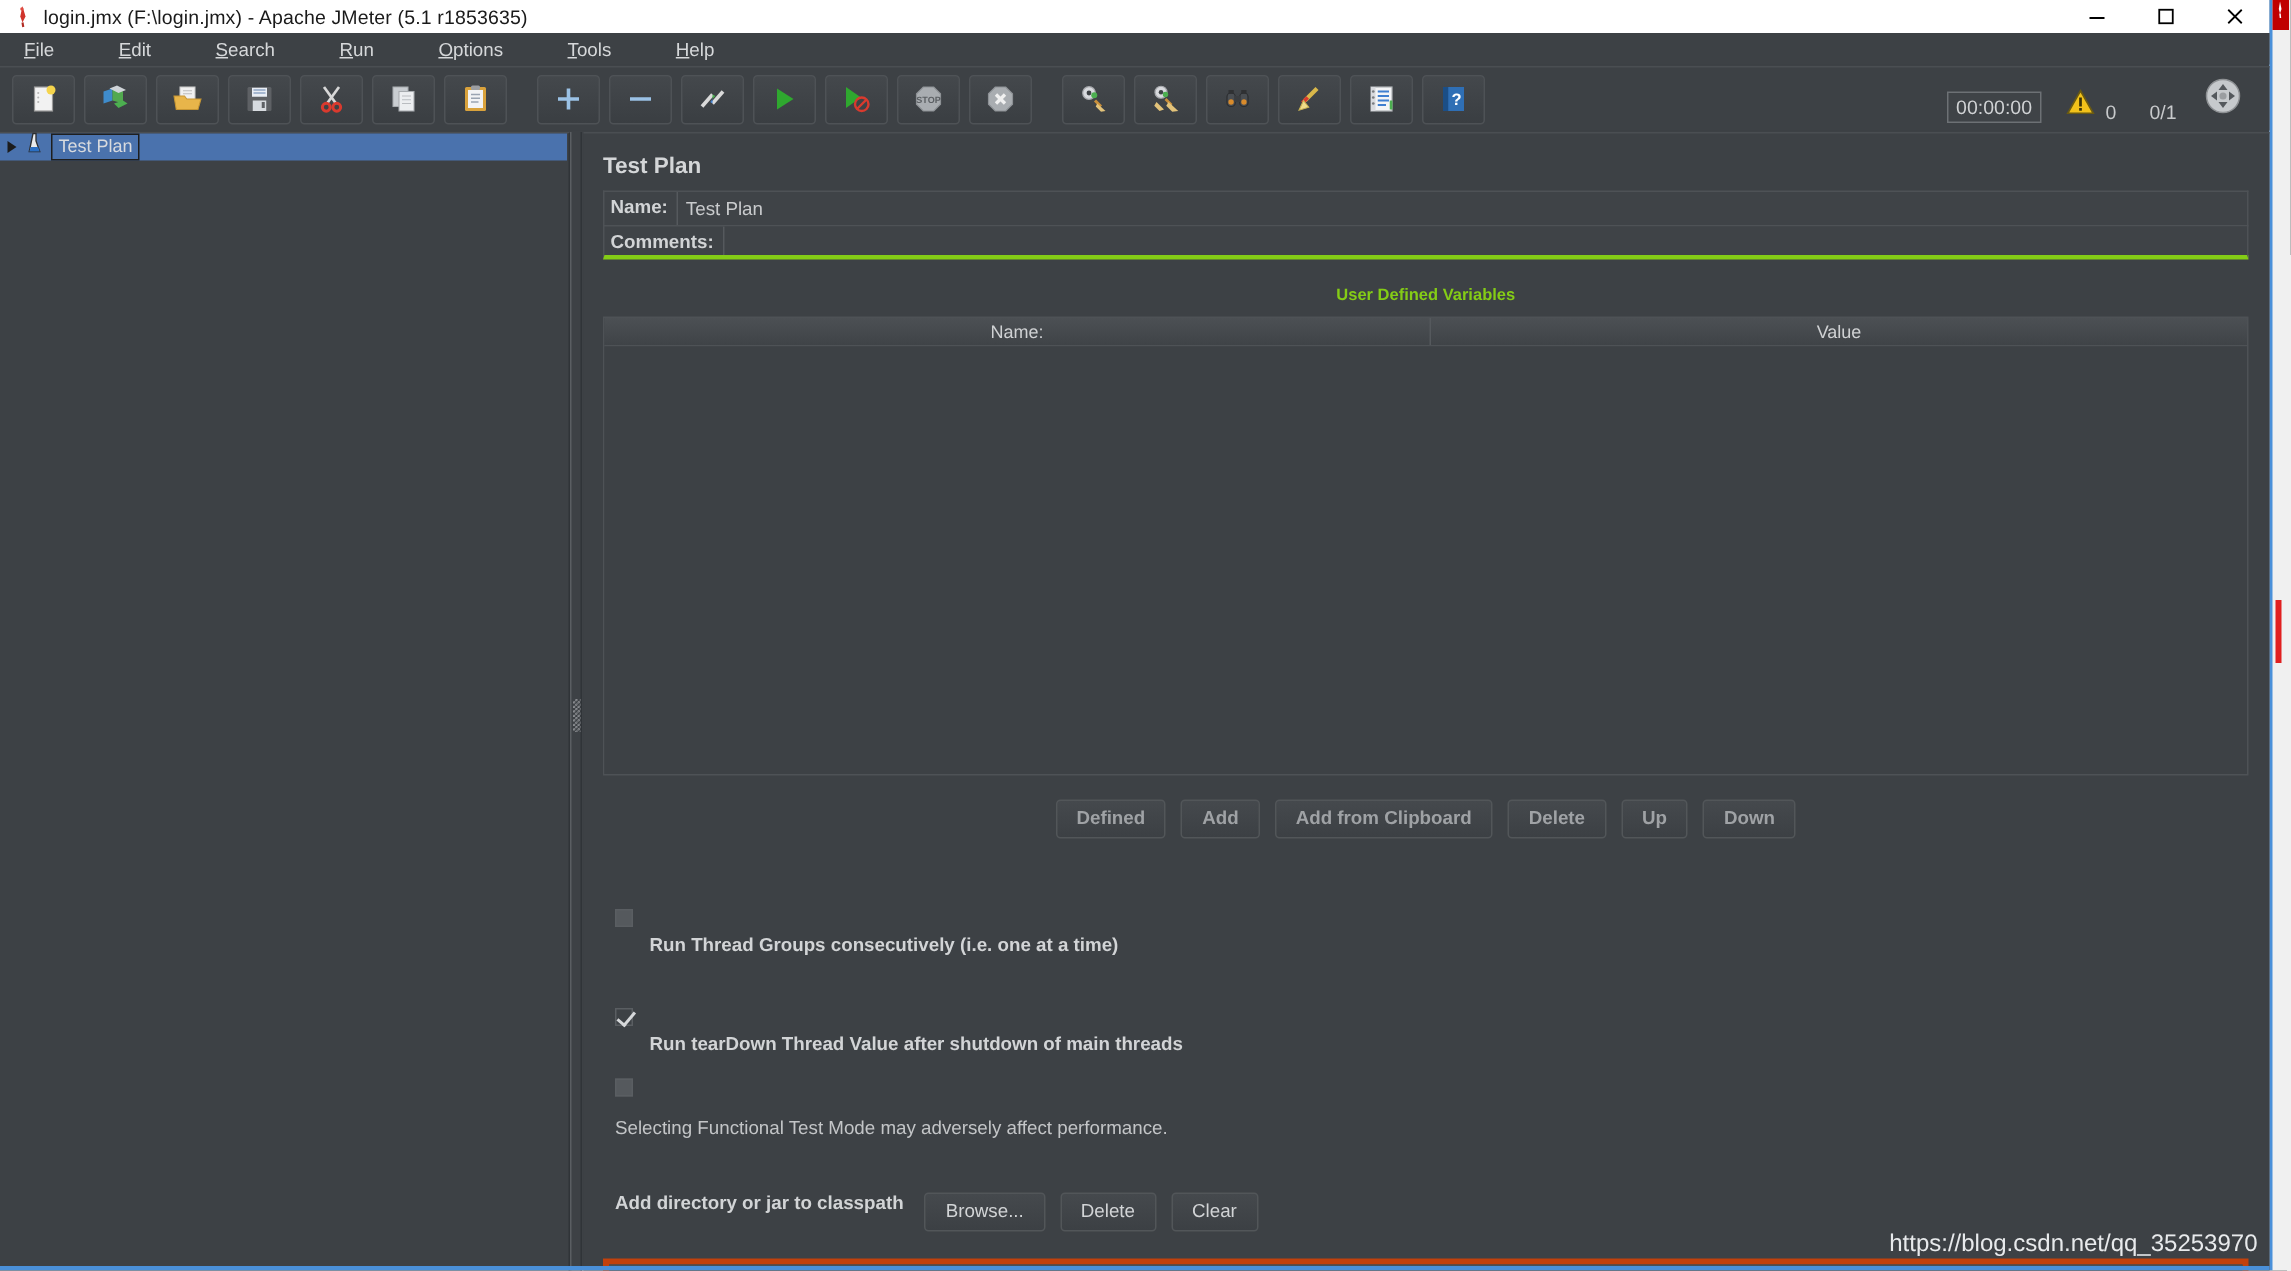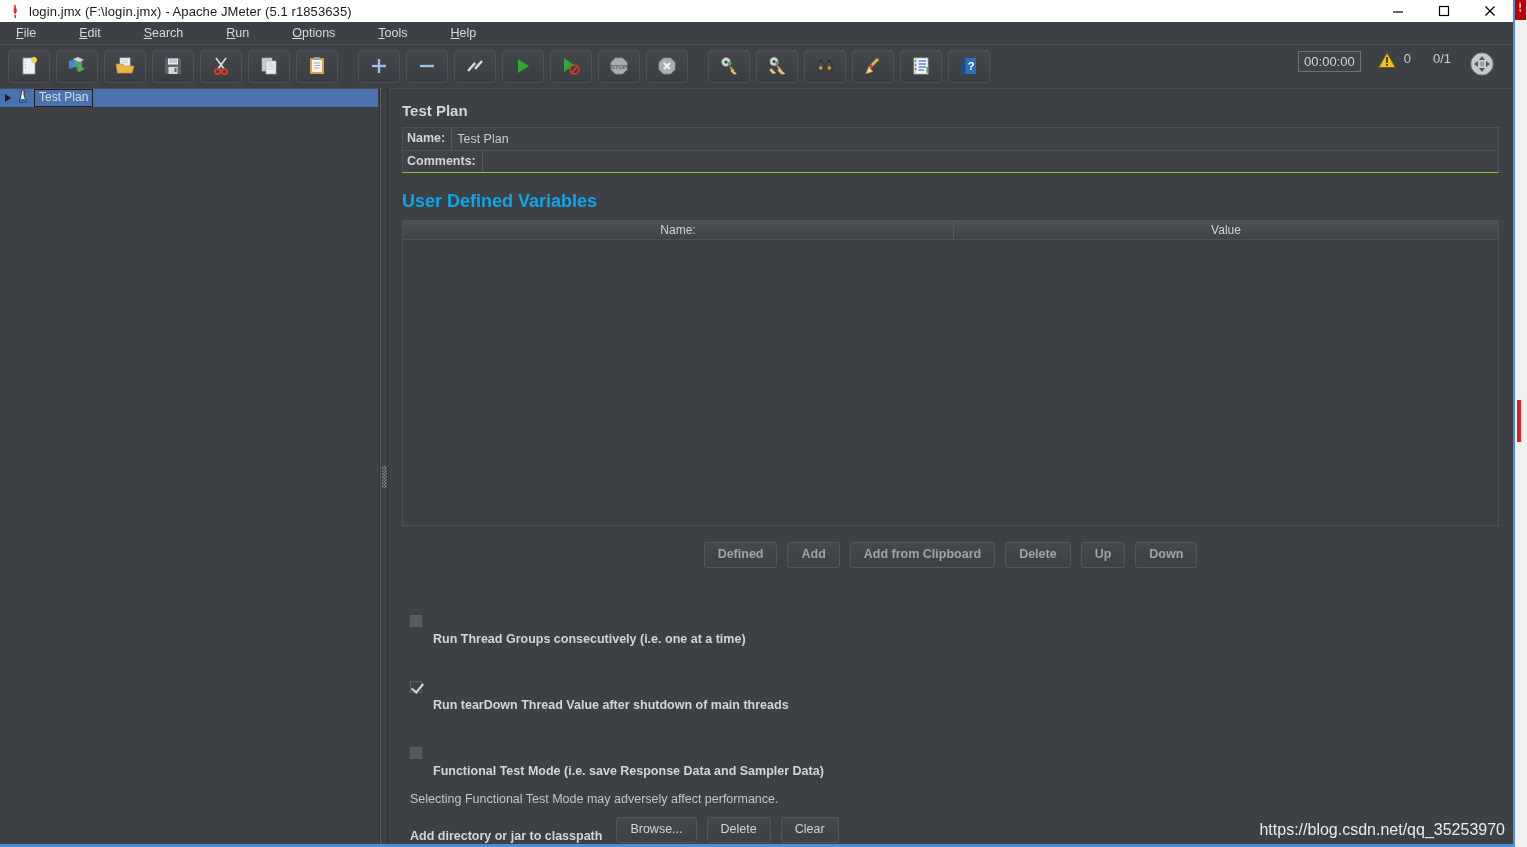--- a/index.html
+++ b/index.html
@@ -110,21 +110,21 @@
     border-radius: 3px;
     background: linear-gradient(#44484c, #3a3e42);
     display: flex; align-items: center; justify-content: center;
     flex: none;
   }
   .tgap { width: 14px; flex: none; }
   .tbtn svg { display: block; }
 
   .toolbar-right {
     margin-left: auto;
-    display: flex; align-items: flex-start;
+    display: flex; align-items: flex-end;
     padding-right: 18px;
   }
   .timerbox {
     border: 1px solid #6d7175;
     background: #3f4347;
     color: #d0d2d4;
     font-size: 13px;
     padding: 2px 5px;
     font-family: "Liberation Sans", sans-serif;
     margin-right: 16px;
@@ -199,44 +199,44 @@
   }
 
   
   .fieldrow {
     display: flex; align-items: stretch;
     height: 23px;
     border: 1px solid #4e5256;
     border-bottom: none;
     background: #3f4347;
   }
-  .fieldrow.last { border-bottom: 1px solid #84cc16; }
+  .fieldrow.last { border-bottom: 3px solid #84cc16; }
   .fieldlabel {
     font-size: 12.5px; font-weight: bold;
     color: #d2d4d6;
     padding: 3px 6px 0 4px;
     white-space: nowrap;
   }
   .fieldinput {
     flex: 1;
     background: #3f4347;
     border: none;
     border-left: 1px solid #55595d;
     color: #c9cbcd;
     font-size: 12.5px;
     font-family: "Liberation Sans", sans-serif;
     padding: 0 5px;
     outline: none;
   }
 
   
   .udv-title {
-    text-align: left;
-    font-size: 18px; font-weight: bold;
-    color: #0ea5e9;
+    text-align: center;
+    font-size: 11px; font-weight: bold;
+    color: #84cc16;
     margin: 18px 0 8px 0;
   }
   .table {
     border: 1px solid #4e5256;
     background: #3d4145;
   }
   .thead {
     display: flex;
     height: 19px;
     background: linear-gradient(#4c5054, #3f4347);
@@ -292,22 +292,22 @@
   .clabel { font-size: 12.5px; font-weight: bold; color: #d2d4d6; margin-top: 36px; }
   .note {
     font-size: 12.5px;
     color: #c3c5c7;
     padding-left: 8px;
     margin-top: -2px;
   }
 
   
   .cprow {
-    display: flex; align-items: flex-end;
-    margin-top: 11px;
+    display: flex; align-items: flex-start;
+    margin-top: 36px;
     padding-left: 8px;
     gap: 10px;
   }
   .cplabel { font-size: 12.5px; font-weight: bold; color: #d2d4d6; margin-right: 4px; }
 
   .libtable { margin-top: 18px; border: 4px solid #c2410c; }
   .libhead {
     height: 19px;
     background: linear-gradient(#4c5054, #3f4347);
     border-bottom: 1px solid #4e5256;
@@ -634,21 +634,20 @@
       <div class="checkrow">
         <span class="cbox"></span>
         <span class="clabel">Run Thread Groups consecutively (i.e. one at a time)</span>
       </div>
       <div class="checkrow">
         <span class="cbox checked"></span>
         <span class="clabel">Run tearDown Thread Value after shutdown of main threads</span>
       </div>
       <div class="checkrow">
         <span class="cbox"></span>
-        <span class="clabel">Functional Test Mode (i.e. save Response Data and Sampler Data)</span>
       </div>
     </div>
 
     <div class="note">Selecting Functional Test Mode may adversely affect performance.</div>
 
     <div class="cprow">
       <span class="cplabel">Add directory or jar to classpath</span>
       <div class="btn enabled">Browse...</div>
       <div class="btn enabled">Delete</div>
       <div class="btn enabled">Clear</div>

